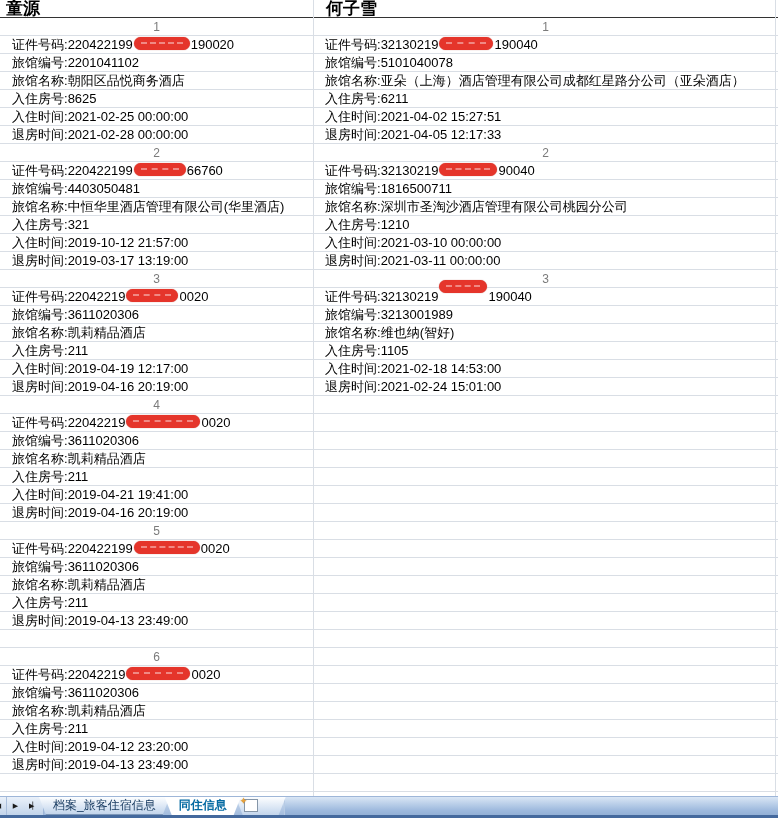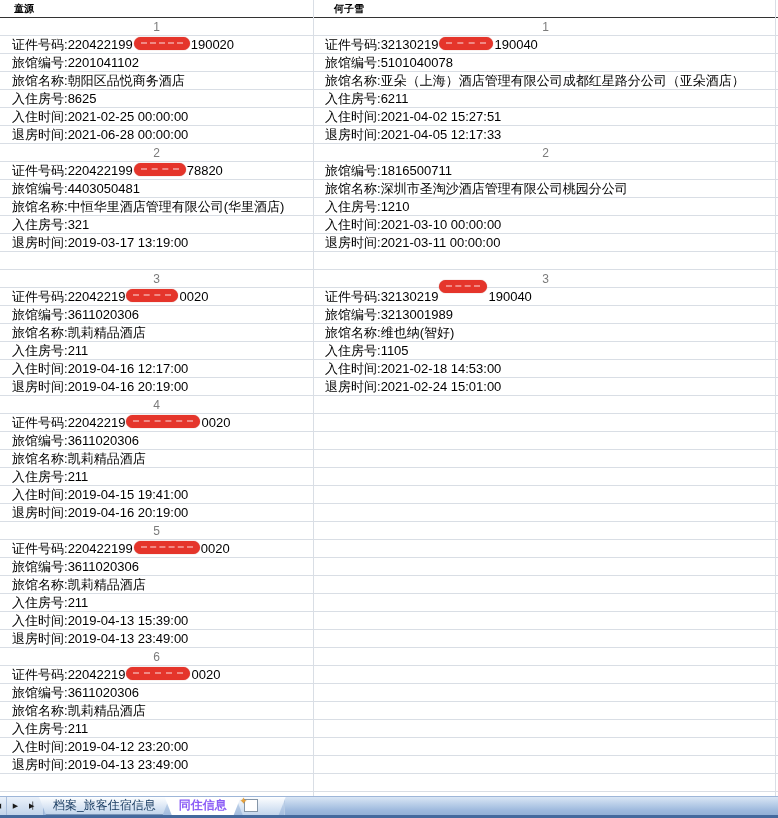--- a/index.html
+++ b/index.html
@@ -12,21 +12,21 @@
   .grid {
     position:relative; width:778px; height:796px; overflow:hidden;
     background:repeating-linear-gradient(to bottom, #ffffff 0 17px, #d9dee5 17px 18px);
   }
   .vline { position:absolute; top:0; bottom:0; width:1px; background:#d9dee5; }
   .vline.c1 { left:313px; }
   .vline.c2 { left:775px; }
   .header-rule { position:absolute; top:17px; left:0; width:778px; height:1px; background:#333; }
   .hcell {
     position:absolute; top:0; height:18px; line-height:18px;
-    font-weight:bold; font-size:10px; color:#000; padding-left:14px;
+    font-weight:bold; font-size:17px; color:#000; padding-left:6px;
     white-space:nowrap; background:transparent;
   }
   .hcell.left  { left:0;   width:310px; }
   .hcell.right { left:320px; width:462px; }
   .col { position:absolute; top:0; height:796px; }
   #col-left  { left:0;   width:313px; }
   #col-right { left:313px; width:465px; }
   .record { position:absolute; left:0; width:100%; }
   .row {
     height:18px; line-height:18px; font-size:13px; color:#000;
@@ -58,21 +58,21 @@
   .navbtn.cut { width:6px; overflow:hidden; border-right:1px solid #aabfdc; }
   .navbtn.cut span { margin-left:-9px; display:inline-block; }
   .navbtn .bar { letter-spacing:-2px; }
   .tab {
     position:relative; line-height:17px; font-size:12px; color:#16395f;
     padding:0 14px; white-space:nowrap; cursor:default;
     clip-path:polygon(0 0, 100% 0, calc(100% - 7px) 100%, 7px 100%);
     margin-left:-5px;
   }
   .tab.inactive { background:linear-gradient(#fdfeff,#d3e1f2 70%,#c3d5eb); border-bottom:1px solid #7d97b8; box-sizing:border-box; }
-  .tab.active { background:#ffffff; font-weight:bold; color:#8b5cf6; z-index:2; }
+  .tab.active { background:#ffffff; font-weight:bold; color:#0369a1; z-index:2; }
   .tab.addtab { width:34px; padding:0 8px; background:linear-gradient(#fdfeff,#d3e1f2 70%,#c3d5eb); z-index:1; }
   .sheet-ic { position:relative; display:inline-block; width:12px; height:11px; background:#fff; border:1px solid #8596a8; top:2px; }
   .sheet-ic .star { position:absolute; left:-5px; top:-7px; font-style:normal; font-size:9px; color:#e8a33d; text-shadow:0 0 1px #b06f10; }
   .track { flex:1; margin-left:-2px; background:linear-gradient(#d9e6f5,#9db9dd 75%,#93b0d6); border-left:1px solid #b7cbe4; }
   .bottomstrip { width:778px; height:3px; background:#44699d; }
 </style>
 </head>
 <body>
 
 <div class="grid">
@@ -80,55 +80,55 @@
   <div class="hcell right">何子雪</div>
   <div class="header-rule"></div>
   <div class="col" id="col-left">
       <div class="record" style="top: 18px;">
     <div class="row num">1</div>
     <div class="row"><span>证件号码:</span><span>220422199</span><span class="redact" style="width: 56px;"></span><span>190020</span></div>
     <div class="row"><span>旅馆编号:</span><span>2201041102</span></div>
     <div class="row"><span>旅馆名称:</span><span>朝阳区品悦商务酒店</span></div>
     <div class="row"><span>入住房号:</span><span>8625</span></div>
     <div class="row"><span>入住时间:</span><span>2021-02-25 00:00:00</span></div>
-    <div class="row"><span>退房时间:</span><span>2021-06-28 00:00:00</span></div>
+    <div class="row"><span>退房时间:</span><span>2021-02-28 00:00:00</span></div>
   </div>
       <div class="record" style="top: 144px;">
     <div class="row num">2</div>
-    <div class="row"><span>证件号码:</span><span>220422199</span><span class="redact" style="width: 52px;"></span><span>78820</span></div>
+    <div class="row"><span>证件号码:</span><span>220422199</span><span class="redact" style="width: 52px;"></span><span>66760</span></div>
     <div class="row"><span>旅馆编号:</span><span>4403050481</span></div>
     <div class="row"><span>旅馆名称:</span><span>中恒华里酒店管理有限公司(华里酒店)</span></div>
     <div class="row"><span>入住房号:</span><span>321</span></div>
+    <div class="row"><span>入住时间:</span><span>2019-10-12 21:57:00</span></div>
     <div class="row"><span>退房时间:</span><span>2019-03-17 13:19:00</span></div>
   </div>
       <div class="record" style="top: 270px;">
     <div class="row num">3</div>
     <div class="row"><span>证件号码:</span><span>22042219</span><span class="redact" style="width: 52px;"></span><span>0020</span></div>
     <div class="row"><span>旅馆编号:</span><span>3611020306</span></div>
     <div class="row"><span>旅馆名称:</span><span>凯莉精品酒店</span></div>
     <div class="row"><span>入住房号:</span><span>211</span></div>
-    <div class="row"><span>入住时间:</span><span>2019-04-16 12:17:00</span></div>
+    <div class="row"><span>入住时间:</span><span>2019-04-19 12:17:00</span></div>
     <div class="row"><span>退房时间:</span><span>2019-04-16 20:19:00</span></div>
   </div>
       <div class="record" style="top: 396px;">
     <div class="row num">4</div>
     <div class="row"><span>证件号码:</span><span>22042219</span><span class="redact" style="width: 74px;"></span><span>0020</span></div>
     <div class="row"><span>旅馆编号:</span><span>3611020306</span></div>
     <div class="row"><span>旅馆名称:</span><span>凯莉精品酒店</span></div>
     <div class="row"><span>入住房号:</span><span>211</span></div>
-    <div class="row"><span>入住时间:</span><span>2019-04-15 19:41:00</span></div>
+    <div class="row"><span>入住时间:</span><span>2019-04-21 19:41:00</span></div>
     <div class="row"><span>退房时间:</span><span>2019-04-16 20:19:00</span></div>
   </div>
       <div class="record" style="top: 522px;">
     <div class="row num">5</div>
     <div class="row"><span>证件号码:</span><span>220422199</span><span class="redact" style="width: 66px;"></span><span>0020</span></div>
     <div class="row"><span>旅馆编号:</span><span>3611020306</span></div>
     <div class="row"><span>旅馆名称:</span><span>凯莉精品酒店</span></div>
     <div class="row"><span>入住房号:</span><span>211</span></div>
-    <div class="row"><span>入住时间:</span><span>2019-04-13 15:39:00</span></div>
     <div class="row"><span>退房时间:</span><span>2019-04-13 23:49:00</span></div>
   </div>
       <div class="record" style="top: 648px;">
     <div class="row num">6</div>
     <div class="row"><span>证件号码:</span><span>22042219</span><span class="redact" style="width: 64px;"></span><span>0020</span></div>
     <div class="row"><span>旅馆编号:</span><span>3611020306</span></div>
     <div class="row"><span>旅馆名称:</span><span>凯莉精品酒店</span></div>
     <div class="row"><span>入住房号:</span><span>211</span></div>
     <div class="row"><span>入住时间:</span><span>2019-04-12 23:20:00</span></div>
     <div class="row"><span>退房时间:</span><span>2019-04-13 23:49:00</span></div>
@@ -139,20 +139,21 @@
     <div class="row num">1</div>
     <div class="row"><span>证件号码:</span><span>32130219</span><span class="redact" style="width: 54px;"></span><span>190040</span></div>
     <div class="row"><span>旅馆编号:</span><span>5101040078</span></div>
     <div class="row"><span>旅馆名称:</span><span>亚朵（上海）酒店管理有限公司成都红星路分公司（亚朵酒店）</span></div>
     <div class="row"><span>入住房号:</span><span>6211</span></div>
     <div class="row"><span>入住时间:</span><span>2021-04-02 15:27:51</span></div>
     <div class="row"><span>退房时间:</span><span>2021-04-05 12:17:33</span></div>
   </div>
       <div class="record" style="top: 144px;">
     <div class="row num">2</div>
+    <div class="row"><span>证件号码:</span><span>32130219</span><span class="redact" style="width: 58px;"></span><span>90040</span></div>
     <div class="row"><span>旅馆编号:</span><span>1816500711</span></div>
     <div class="row"><span>旅馆名称:</span><span>深圳市圣淘沙酒店管理有限公司桃园分公司</span></div>
     <div class="row"><span>入住房号:</span><span>1210</span></div>
     <div class="row"><span>入住时间:</span><span>2021-03-10 00:00:00</span></div>
     <div class="row"><span>退房时间:</span><span>2021-03-11 00:00:00</span></div>
   </div>
       <div class="record" style="top: 270px;">
     <div class="row num">3</div>
     <div class="row"><span>证件号码:</span><span>32130219</span><span class="redact raised" style="width: 48px;"></span><span>190040</span></div>
     <div class="row"><span>旅馆编号:</span><span>3213001989</span></div>

